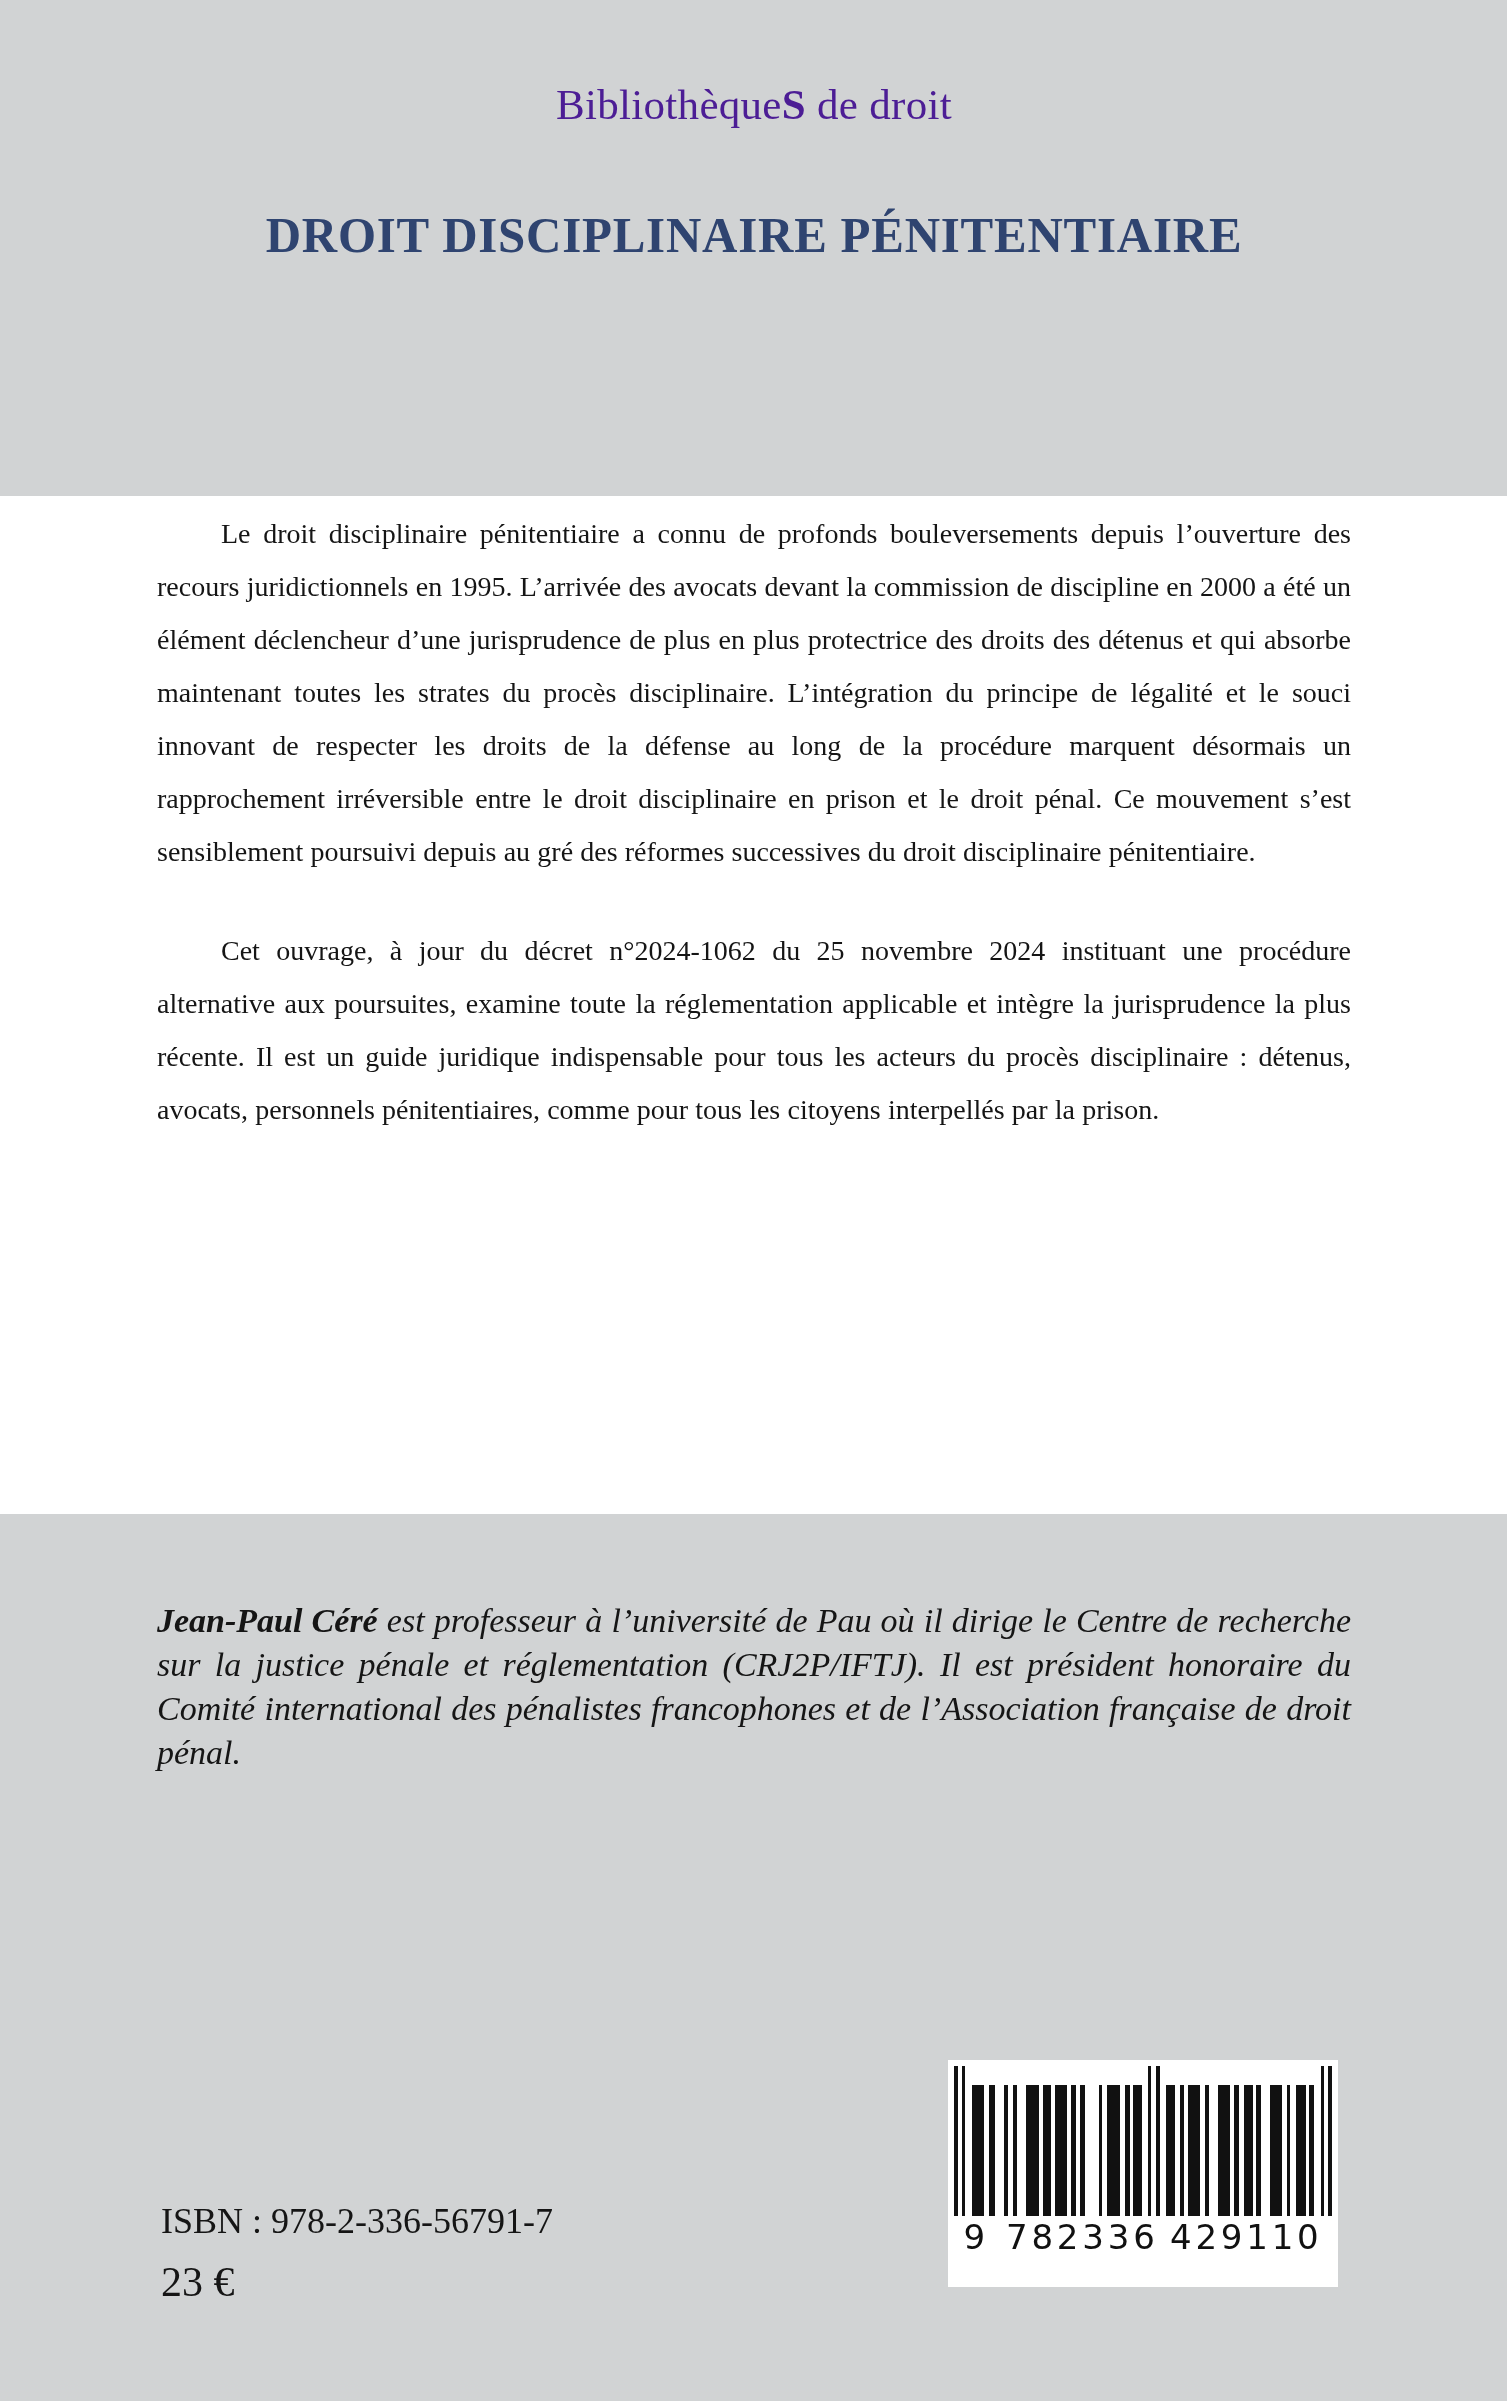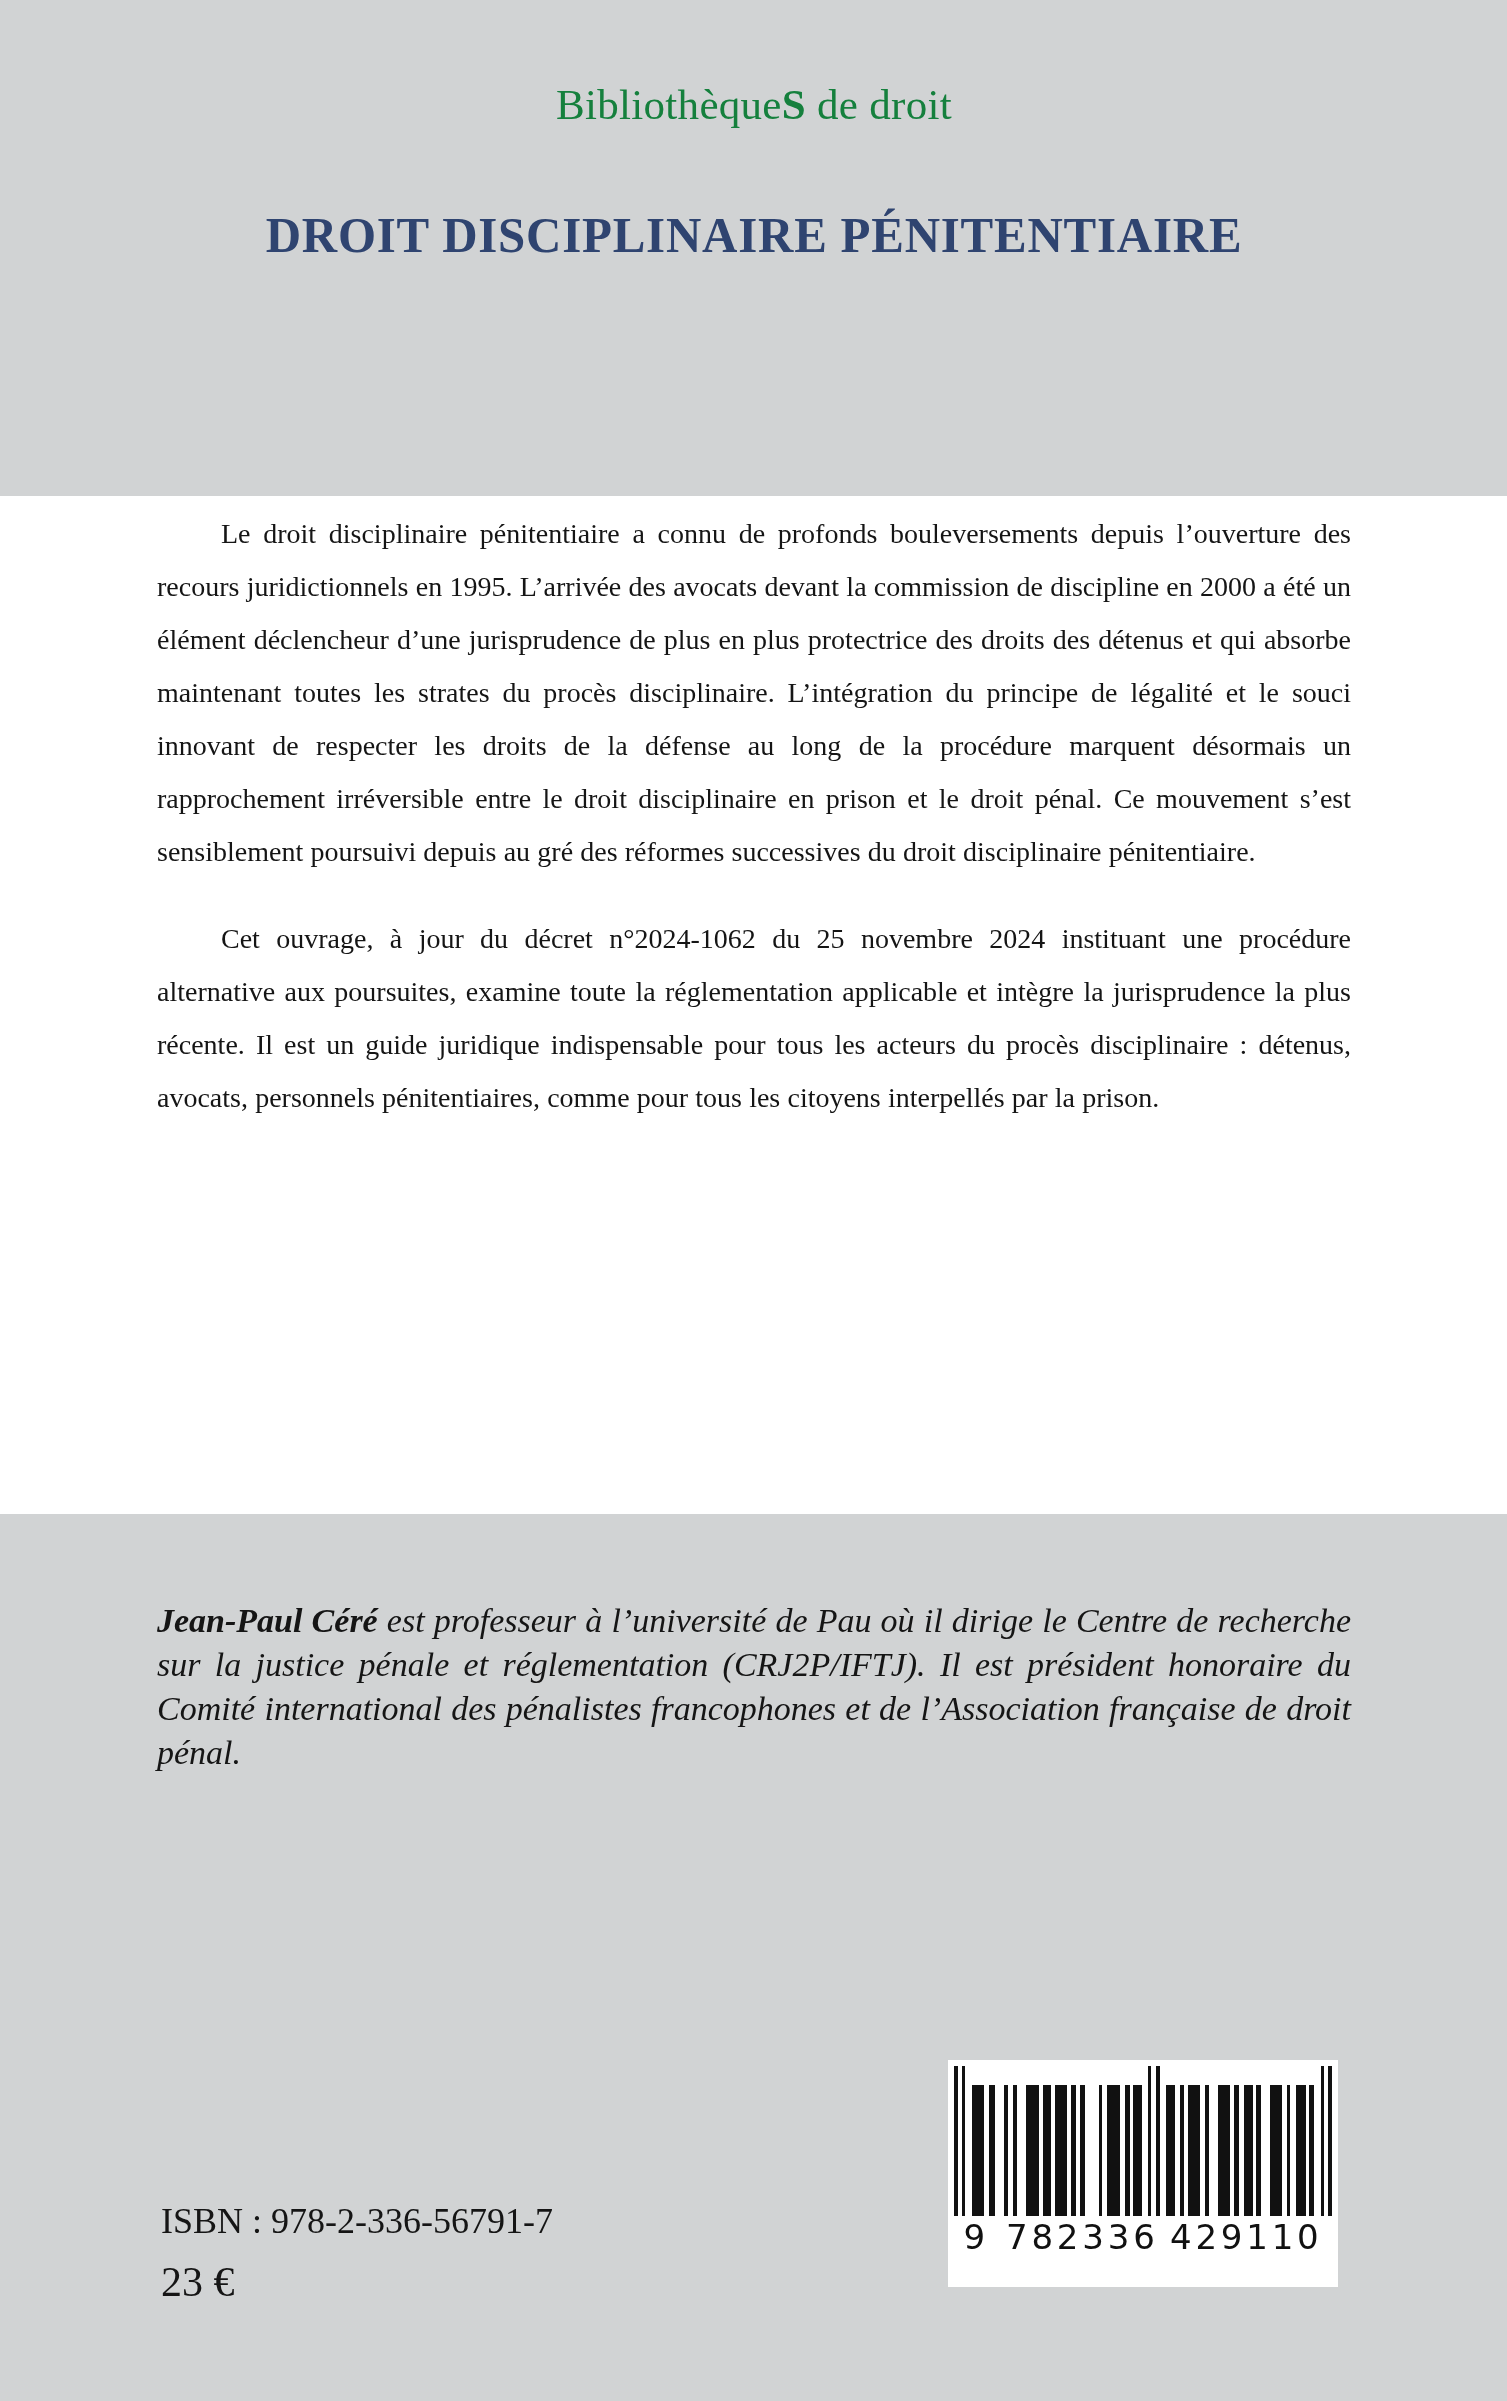--- a/index.html
+++ b/index.html
@@ -24,21 +24,21 @@
     left: 0; top: 0;
     width: 1508px;
     height: 496px;
     background: #d1d3d4;
   }
   .collection {
     position: absolute;
     left: 0; top: 83px;
     width: 1508px;
     text-align: center;
-    color: #15803d;
+    color: #4c1d95;
     font-size: 43px;
     line-height: 1;
     letter-spacing: 0.3px;
     white-space: nowrap;
   }
   .collection .cap-s {
     font-size: 43px;
     font-weight: 600;
   }
   .title {
@@ -78,21 +78,21 @@
     margin: 0;
     color: #151515;
     font-size: 28px;
     line-height: 53px;
     text-align: justify;
     text-indent: 64px;
     hyphens: none;
     word-spacing: 0.2px;
   }
   .body-zone p + p {
-    margin-top: 34px;
+    margin-top: 46px;
   }
 
   
   .band-bottom {
     position: absolute;
     left: 0; top: 1514px;
     width: 1508px;
     height: 888px;
     background: #d1d3d4;
   }

